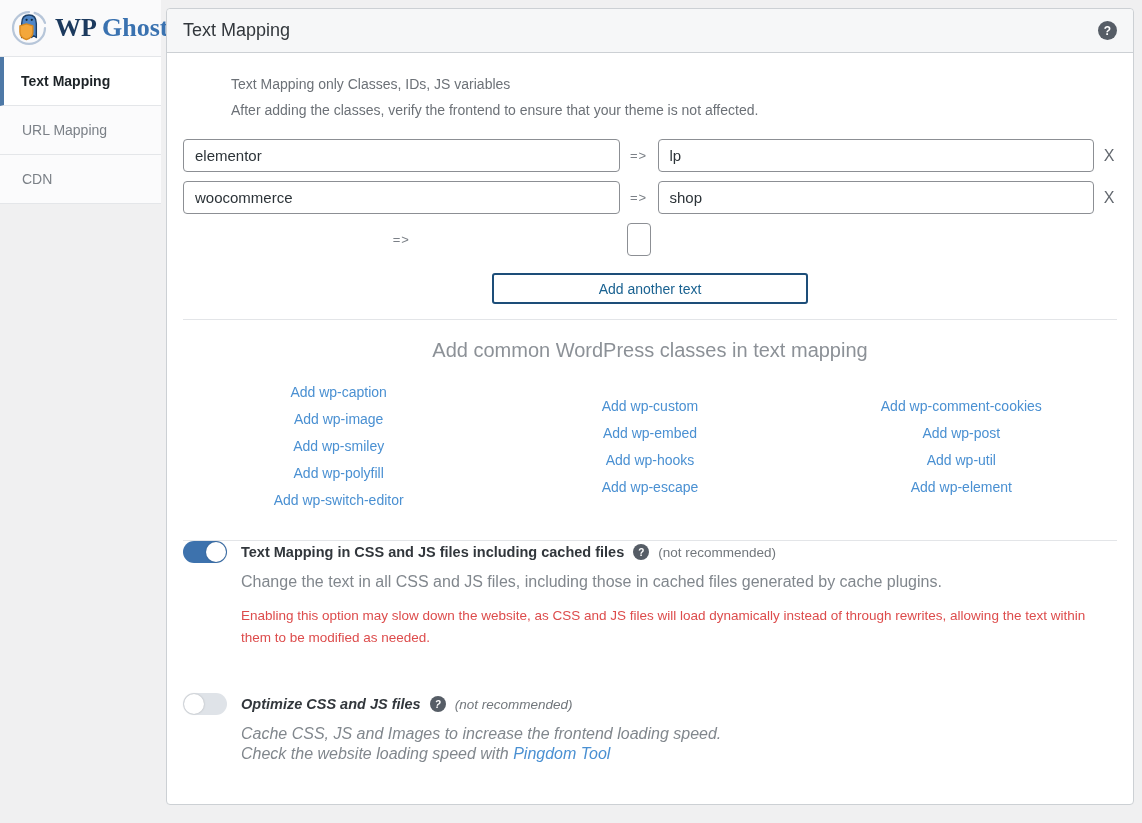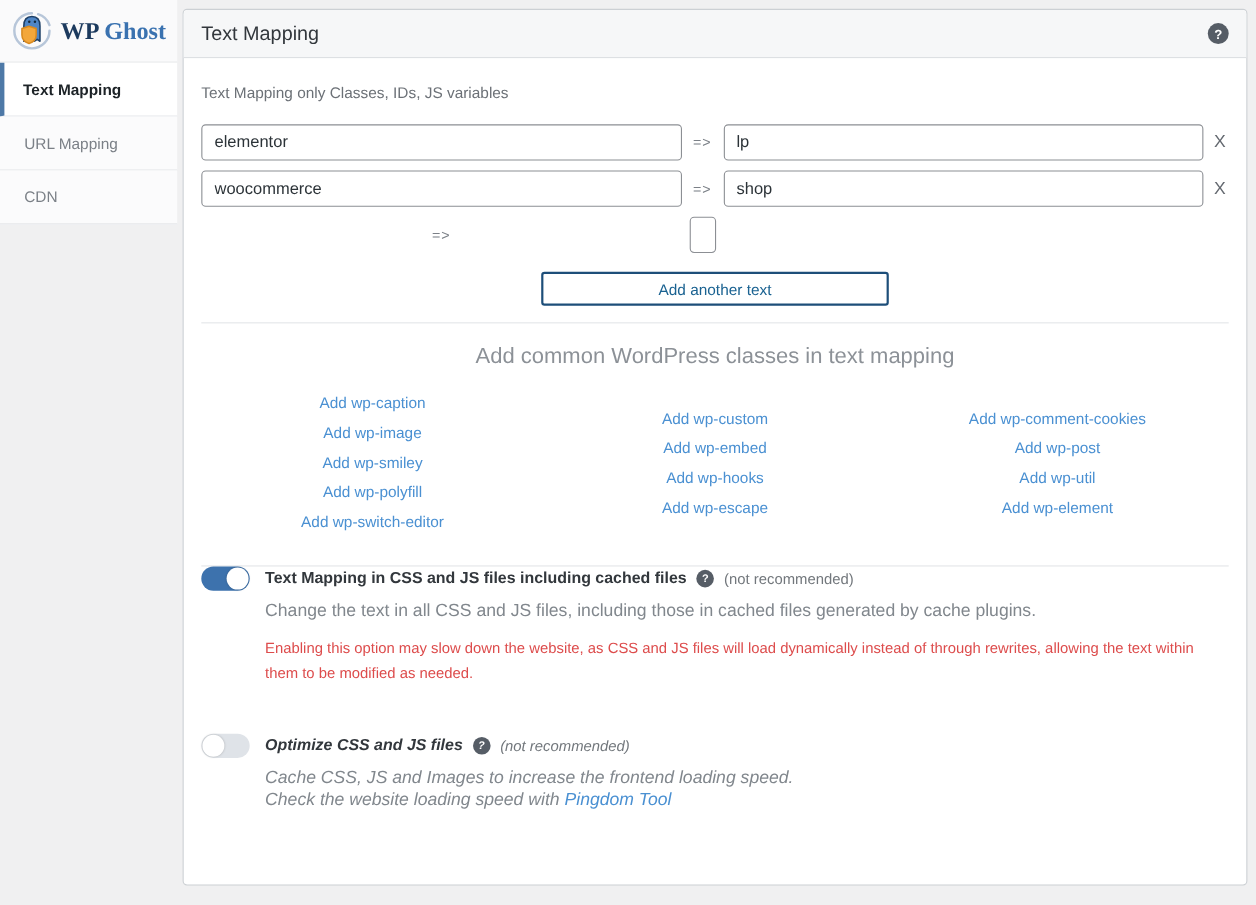--- a/index.html
+++ b/index.html
@@ -16,21 +16,21 @@
   .sidebar {
     position: absolute; left: 0; top: 0;
     width: 161px; background: #fbfbfc;
   }
   .logo {
     display: flex; align-items: center; gap: 7px;
     height: 57px; padding: 0 10px;
     border-bottom: 1px solid #e4e6e9;
     background: #fafafb;
   }
-  .logo-text { font-family: "Liberation Serif", serif; font-size: 22px; font-weight: 700; white-space: nowrap; }
+  .logo-text { font-family: "Liberation Serif", serif; font-size: 26px; font-weight: 700; white-space: nowrap; }
   .logo-wp { color: #1c3a5e; }
   .logo-ghost { color: #3a72b0; font-weight: 600; }
   .nav-item {
     height: 49px; display: flex; align-items: center;
     padding-left: 22px; font-size: 14px; color: #7b8087;
     border-bottom: 1px solid #e4e6e9; cursor: pointer;
     background: #fbfbfc;
   }
   .nav-item.active {
     background: #ffffff; color: #1d2327; font-weight: 700;
@@ -54,21 +54,21 @@
   .help-circle {
     width: 19px; height: 19px; border-radius: 50%;
     background: #565d66; color: #ffffff;
     font-size: 12px; font-weight: 700;
     display: inline-flex; align-items: center; justify-content: center;
     cursor: pointer; flex: 0 0 auto;
   }
   .card-body { padding: 14px 16px 0 16px; }
 
   
-  .intro-line { font-size: 14px; color: #6c7177; margin-top: 8px; line-height: 18px; }
+  .intro-line { font-size: 14px; color: #6c7177; margin-top: 8px; line-height: 18px; margin-left: 48px; }
 
   
   .rows { margin-top: 20px; }
   .map-row {
     display: grid; grid-template-columns: 1fr 24px 1fr 16px;
     column-gap: 7px; align-items: center; margin-bottom: 9px;
   }
   .map-input {
     height: 33px; width: 100%;
     border: 1px solid #8c8f94; border-radius: 4px;
@@ -169,20 +169,21 @@
 <div class="card">
 
   <div class="card-header">
     <span class="card-title">Text Mapping</span>
     <span class="help-circle">?</span>
   </div>
 
   <div class="card-body">
 
     <p class="intro-line">Text Mapping only Classes, IDs, JS variables</p>
+    <p class="intro-line">After adding the classes, verify the frontend to ensure that your theme is not affected.</p>
 
     <div class="rows">
 
       <div class="map-row">
         <input class="map-input" type="text" value="elementor" style="">
         <span class="map-arrow">=&gt;</span>
         <input class="map-input" type="text" value="lp" style="">
         <span class="map-remove">X</span>
       </div>
 

